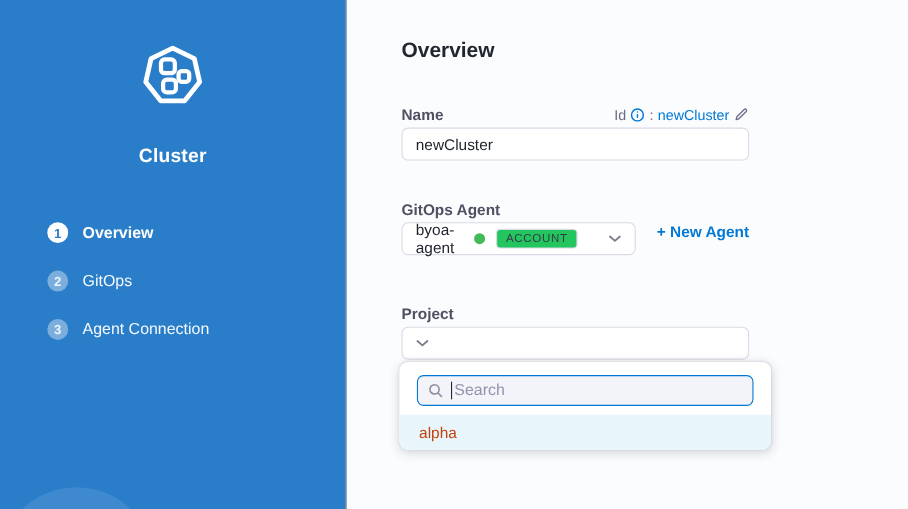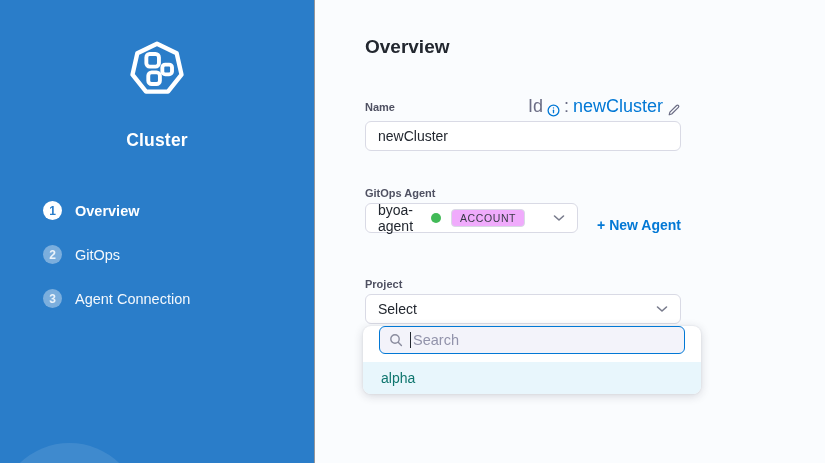--- a/index.html
+++ b/index.html
@@ -81,29 +81,29 @@
     margin-bottom: 38px;
   }
   .form { width: 316px; }
   .field-label-row {
     display: flex;
     align-items: center;
     justify-content: space-between;
     margin-bottom: 4px;
   }
   .field-label {
-    font-size: 11px;
+    font-size: 14px;
     font-weight: 600;
     color: #4F5162;
   }
   .id-row {
     display: flex;
-    align-items: flex-end;
+    align-items: center;
     gap: 4px;
-    font-size: 18px;
+    font-size: 13px;
     color: #6B6D85;
   }
   .id-value {
     color: #0278D5;
     text-decoration: none;
     font-weight: 500;
   }
   .icon-btn { display: inline-flex; align-items: center; cursor: pointer; }
 
   .text-input {
@@ -113,21 +113,21 @@
     border-radius: 6px;
     background: #fff;
     font-family: "Liberation Sans", sans-serif;
     font-size: 14px;
     color: #22272F;
     padding: 0 12px;
     outline: none;
   }
 
   .field-group { margin-bottom: 26px; }
-  .agent-row { display: flex; align-items: flex-end; }
+  .agent-row { display: flex; align-items: flex-start; }
 
   .select-box {
     width: 316px;
     height: 30px;
     border: 1px solid #D9DAE5;
     border-radius: 6px;
     background: #fff;
     display: flex;
     align-items: center;
     padding: 0 12px;
@@ -139,21 +139,21 @@
     border-radius: 50%;
     background: #42BA57;
     margin-right: 10px;
     flex: 0 0 auto;
   }
   .scope-badge {
     font-size: 10.5px;
     font-weight: 500;
     letter-spacing: .6px;
     color: #383946;
-    background: #f0abfc;
+    background: #22c55e;
     border: 1px solid #D9DAE5;
     border-radius: 4px;
     padding: 3px 8px;
     margin-right: 28px;
     line-height: 1;
   }
   .new-agent-link {
     margin-left: 19px;
     font-size: 14px;
     font-weight: 700;
@@ -167,21 +167,21 @@
 
   
   .dropdown-panel {
     position: absolute;
     top: calc(100% + 2px);
     left: -2px;
     width: 338px;
     background: #fff;
     border-radius: 8px;
     box-shadow: 0 2px 10px rgba(40,41,61,0.18), 0 0 2px rgba(40,41,61,0.1);
-    padding-top: 0;
+    padding-top: 12px;
     overflow: hidden;
     z-index: 10;
   }
   .search-box {
     margin: 0 16px 8px 16px;
     height: 28px;
     border: 1.5px solid #0278D5;
     border-radius: 6px;
     background: #F3F3FA;
     display: flex;
@@ -201,21 +201,21 @@
     padding-left: 2px;
   }
   .search-input::placeholder { color: #9293AB; }
   .option-list { list-style: none; }
   .option {
     height: 32px;
     display: flex;
     align-items: center;
     padding: 0 18px;
     font-size: 14px;
-    color: #0f766e;
+    color: #c2410c;
     cursor: pointer;
     background: #fff;
   }
   .option.highlighted { background: #E8F6FC; }
 </style>
 </head>
 <body>
 
 <aside class="sidebar">
   <div class="deco-circle"></div>
@@ -295,21 +295,20 @@
         </div>
         <a class="new-agent-link">+ New Agent</a>
       </div>
     </div>
 
     <div class="field-group project-wrap">
       <div class="field-label-row">
         <label class="field-label">Project</label>
       </div>
       <div class="select-box">
-        <span class="select-value">Select</span>
         <span class="icon-btn">
           <svg width="12" height="8" viewBox="0 0 12 8" fill="none">
             <path d="M1.5 2 L6 6 L10.5 2" stroke="#787B8C" stroke-width="1.6" stroke-linecap="round" stroke-linejoin="round"></path>
           </svg>
         </span>
       </div>
 
       <div class="dropdown-panel">
         <div class="search-box">
           <span class="icon-btn">

